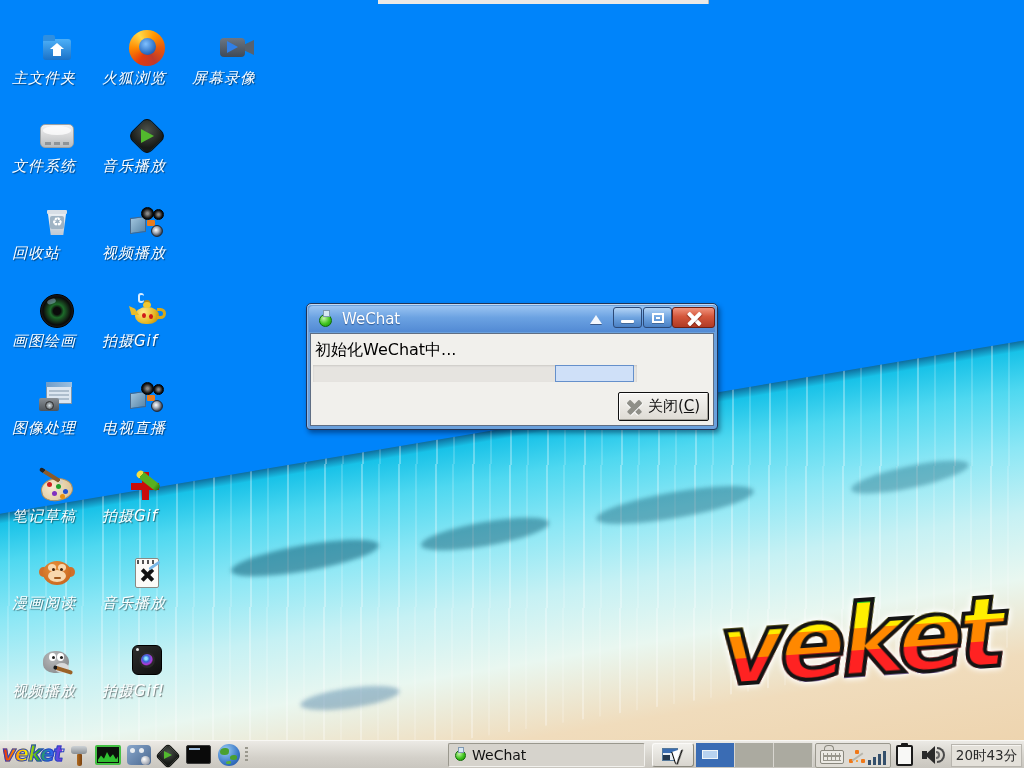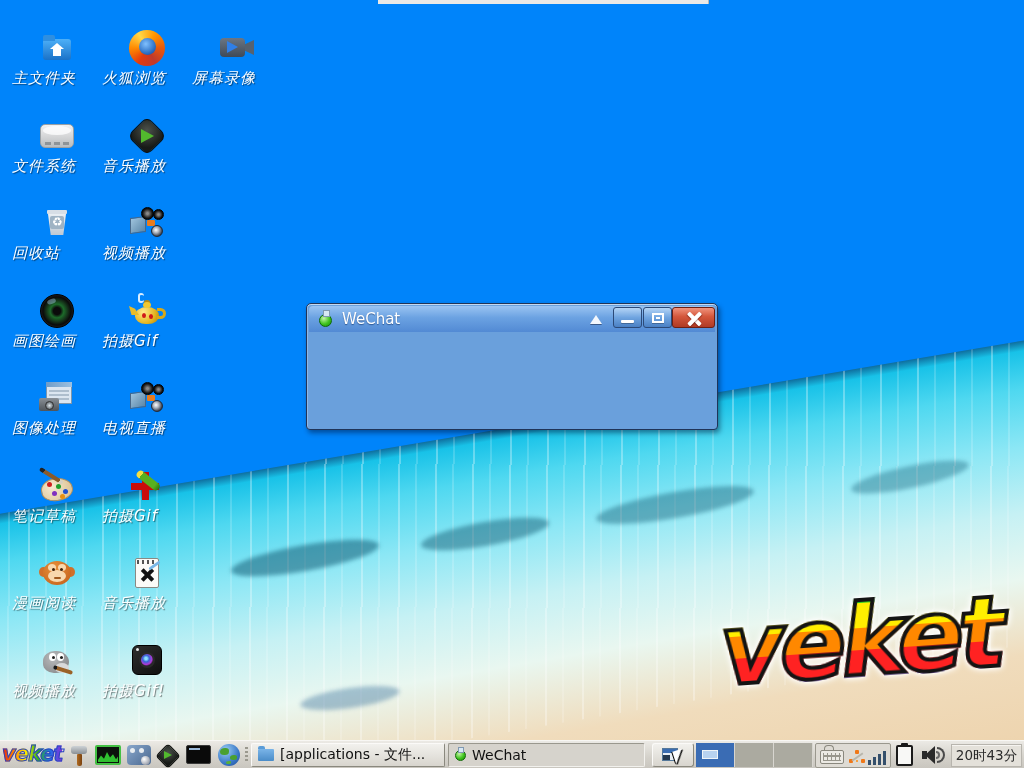--- a/index.html
+++ b/index.html
@@ -413,36 +413,45 @@
     <span id="btn-max" class="tbtn">
         <i>
           <i></i>
         </i>
       </span>
     <span id="btn-close" class="tbtn">
         <i></i>
         <b></b>
       </span>
   </div>
+  <div id="client">
+    <div id="dlg-msg">初始化WeChat中...</div>
+    <div id="progress">
+      <div id="chunk"></div>
+    </div>
+    <div id="close-btn">
+      <span class="xglyph">
+          <i></i>
+          <b></b>
+        </span>
+      <span><span>关闭(</span><u>C</u><span>)</span></span>
+    </div>
+  </div>
 </div>
 
 <div id="taskbar" class="abs">
   <div class="abs veket-small">veket</div>
   <div class="abs ham"></div>
   <div class="abs mon"></div>
   <div class="abs gmp"></div>
   <div class="abs db2"></div>
   <div class="abs term"></div>
   <div class="abs glb"></div>
   <div class="abs grip"></div>
 
-  <div id="task1" class="abs taskbtn">
-    <span class="fold"></span>
-    <span>[applications - 文件...</span>
-  </div>
   <div id="task2" class="abs taskbtn">
     <span class="flask-s"></span>
     <span>WeChat</span>
   </div>
 
   <div class="abs sd">
     <span class="w"></span>
     <span class="cur"></span>
   </div>
 

